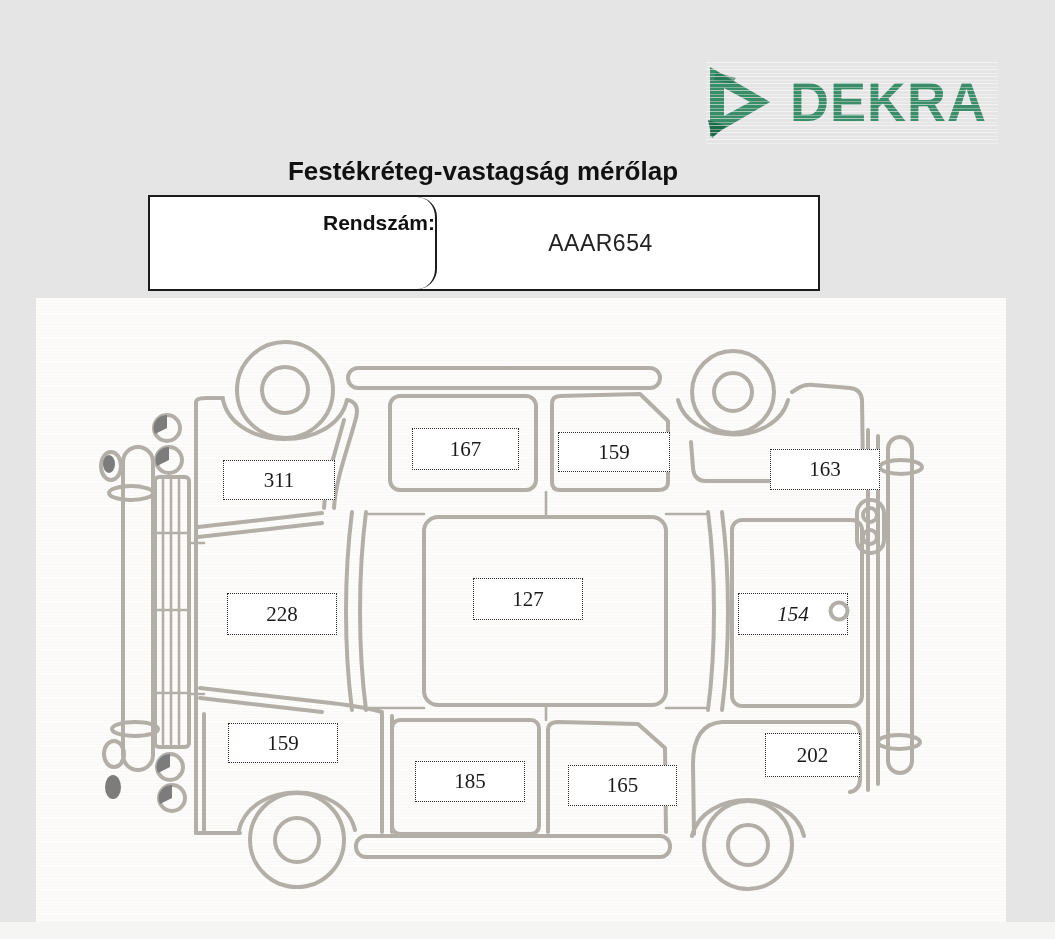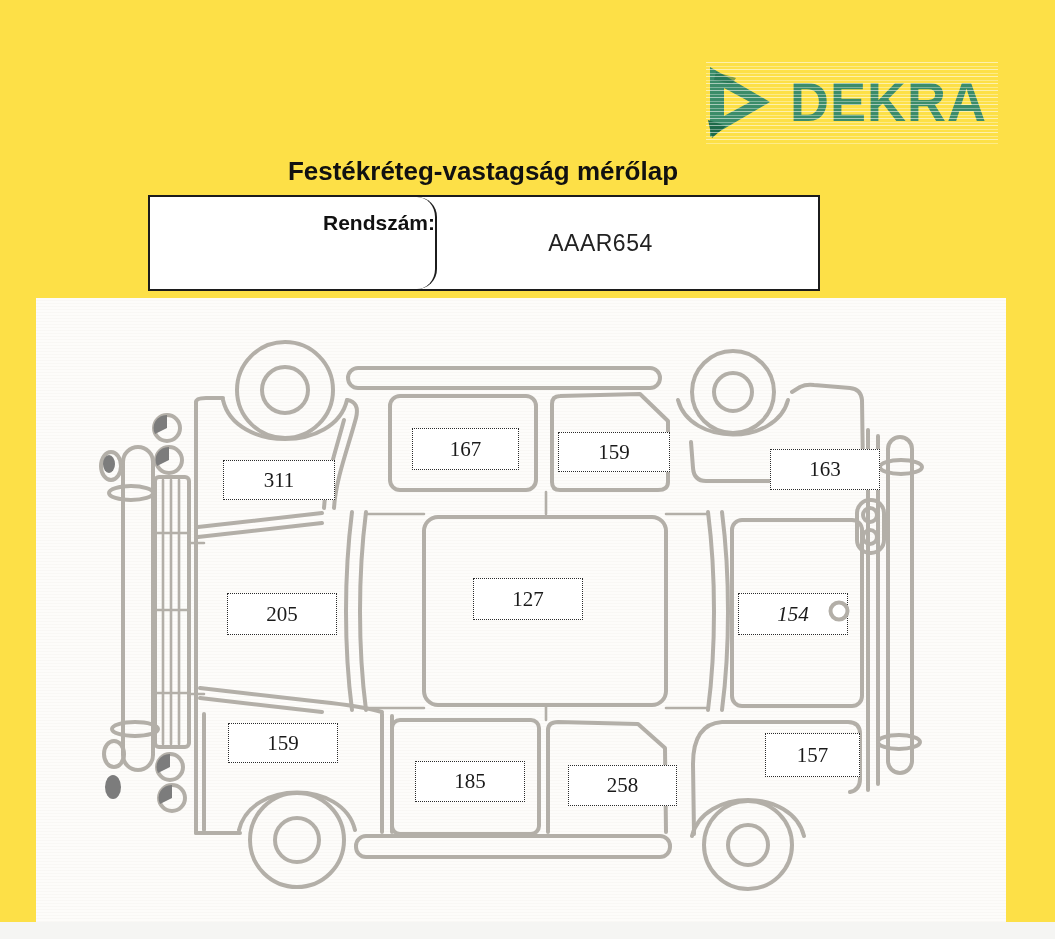--- a/index.html
+++ b/index.html
@@ -1,18 +1,18 @@
 <!DOCTYPE html>
 <html style="--line: #b3afa8; --logo-green: #3b8c69; --logo-dark: #1d6a49; --strip: #f5f5f3;"><head>
 <meta charset="utf-8">
 <style>
   html,body{margin:0;padding:0;background:#fff;}
   .page{
     position:relative;width:1055px;height:939px;overflow:hidden;
-    background:#fde047;font-family:"Liberation Sans",sans-serif;
+    background:#e5e5e5;font-family:"Liberation Sans",sans-serif;
   }
   .scan-area{
     position:absolute;left:36px;top:298px;width:970px;height:624px;
     background:#fdfcfa;
     background-image:repeating-linear-gradient(0deg, rgba(196,190,178,0.07) 0 1px, transparent 1px 3px);
   }
   
   .logo{position:absolute;left:706px;top:60px;width:292px;height:84px;
         display:flex;align-items:center;}
   .logo-arrow{width:68px;height:76px;flex:0 0 auto;}
@@ -171,27 +171,27 @@
       <ellipse cx="109" cy="464" rx="6" ry="9"></ellipse>
       <ellipse cx="113" cy="787" rx="8" ry="12"></ellipse>
     </g>
   </svg>
 
   <div>
       <div class="mbox" style="left: 223px; top: 460px; width: 112px; height: 40px;">311</div>
       <div class="mbox" style="left: 412px; top: 428px; width: 107px; height: 42px; text-align: center;">167</div>
       <div class="mbox" style="left: 558px; top: 432px; width: 112px; height: 40px;">159</div>
       <div class="mbox" style="left: 770px; top: 449px; width: 110px; height: 41px;">163</div>
-      <div class="mbox" style="left: 227px; top: 593px; width: 110px; height: 42px;">205</div>
+      <div class="mbox" style="left: 227px; top: 593px; width: 110px; height: 42px;">228</div>
       <div class="mbox" style="left: 473px; top: 578px; width: 110px; height: 42px;">127</div>
       <div class="mbox" style="left: 738px; top: 593px; width: 110px; height: 42px; font-style: italic;">154</div>
       <div class="mbox" style="left: 228px; top: 723px; width: 110px; height: 40px;">159</div>
       <div class="mbox" style="left: 415px; top: 761px; width: 110px; height: 41px;">185</div>
-      <div class="mbox" style="left: 568px; top: 765px; width: 109px; height: 41px;">258</div>
-      <div class="mbox" style="left: 765px; top: 733px; width: 95px; height: 44px;">157</div>
+      <div class="mbox" style="left: 568px; top: 765px; width: 109px; height: 41px;">165</div>
+      <div class="mbox" style="left: 765px; top: 733px; width: 95px; height: 44px;">202</div>
     </div>
 
   <svg class="overlay" width="1055" height="939" viewBox="0 0 1055 939">
     <circle cx="839" cy="611" r="8.5" fill="#fff" stroke="#b3afa8" stroke-width="4"></circle>
   </svg>
 
   <div class="footer-strip"></div>
 </div>
 
 </body></html>

